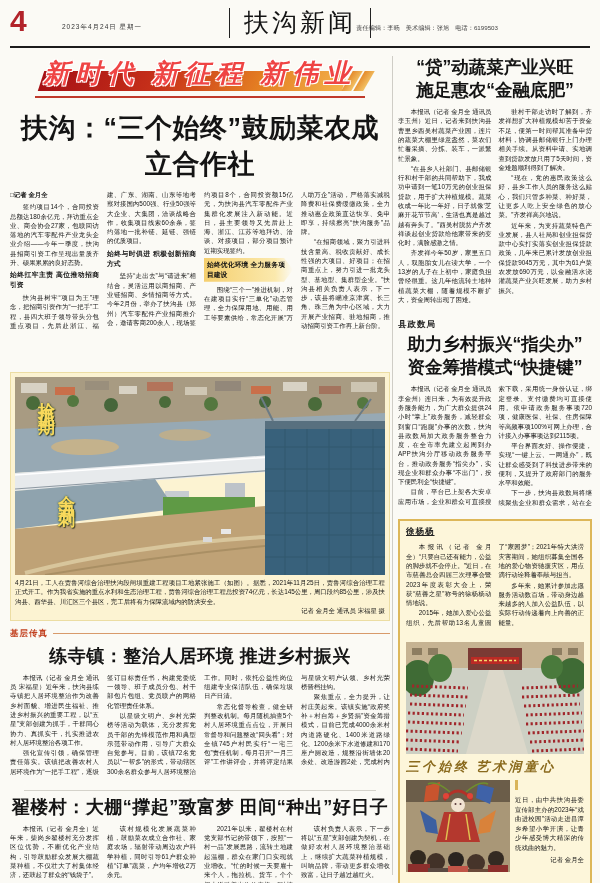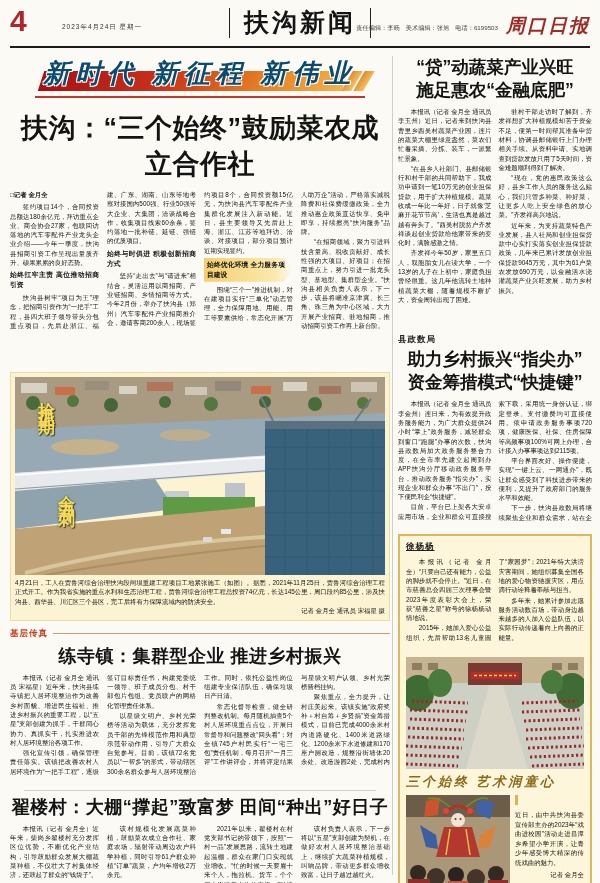--- a/index.html
+++ b/index.html
@@ -11,42 +11,42 @@
     color:#141414;
   }
   .page { position:relative; width:600px; height:883px; overflow:hidden; background:#fbfaf5; }
 
   
   .header { position:absolute; top:4px; left:10px; right:10px; height:42px; }
   .pageno { position:absolute; left:0; top:2px; font-size:30px; font-weight:900; color:#b2232a; line-height:1; }
   .date { position:absolute; left:52px; top:19px; font-size:6.5px; color:#333; letter-spacing:1px; }
   .section-title-wrap { position:absolute; left:50%; top:2px; transform:translateX(-50%); display:flex; align-items:center; }
   .vbar { width:1px; height:30px; background:#222; margin:0 14px; }
-  .section-title { font-size:25px; font-weight:700; letter-spacing:3px; white-space:nowrap; }
+  .section-title { font-size:25px; font-weight:400; letter-spacing:3px; white-space:nowrap; }
   .editors { position:absolute; right:92px; top:20px; font-size:6.2px; color:#444; }
   .masthead { position:absolute; right:0; top:9px; font-size:19px; font-weight:900; font-style:italic;
               color:#9e2b26; font-family:"Liberation Serif","DejaVu Serif",serif; letter-spacing:2px; }
   .header-rule { position:absolute; top:46px; left:10px; right:10px; height:2px; background:#1c1c1c; }
   .divider-v { position:absolute; left:392px; top:56px; bottom:8px; width:1px; background:#cfcdc6; }
 
   
   .leftcol  { position:absolute; top:52px; left:10px;  width:380px; }
   .rightcol { position:absolute; top:54px; left:398px; width:194px; }
 
   
   .banner { position:relative; width:330px; margin:4px auto 0; height:44px; }
   .ribbon { position:absolute; left:6px; right:20px; bottom:9px; height:20px;
             background:linear-gradient(100deg,#a50f14,#c8321a 40%,#e47e22 72%,#f3b24a);
             transform:skewX(-18deg); }
   .ribbon-slash { position:absolute; bottom:9px; height:20px; width:10px; transform:skewX(-30deg);
                   background:linear-gradient(100deg,#e4892a,#f3c468); }
   .ribbon-underline { position:absolute; left:0; right:0; bottom:2px; height:2px; background:#c0392b; }
   .banner-text { position:absolute; left:0; right:0; top:0; text-align:center;
                  font-family:"Liberation Serif","DejaVu Serif",serif; font-style:italic; font-weight:900;
-                 font-size:26px; letter-spacing:6px; color:#0c4a6e; white-space:nowrap;
+                 font-size:26px; letter-spacing:6px; color:#ef4444; white-space:nowrap;
                  text-shadow:1px 1px 0 #fff,-1px -1px 0 #fff,1px -1px 0 #fff,-1px 1px 0 #fff; }
 
   
   .main-headline { margin-top:10px; text-align:center; font-size:27px; font-weight:900; letter-spacing:0.5px; }
   .sec-headline { margin-top:4px; text-align:center; font-size:18px; font-weight:900; letter-spacing:0.5px; }
   .r-headline { margin-top:2px; text-align:center; font-size:17.5px; font-weight:900; line-height:1.32; }
 
   
   .cols4 { column-count:4; column-gap:8px; font-size:6.4px; line-height:1.45; text-align:justify; overflow:hidden; }
   .cols2 { column-count:2; column-gap:7px; font-size:6.4px; line-height:1.45; text-align:justify; overflow:hidden; }
@@ -70,21 +70,21 @@
              color:#f8d95c; text-shadow:0 0 2px rgba(40,80,30,.9),1px 1px 1px rgba(0,0,0,.6); }
   .vslogan.s1 { left:20px; top:12px; }
   .vslogan.s2 { left:40px; top:104px; }
   .photo-caption { margin-top:3px; font-size:6.4px; line-height:1.45; text-align:justify; }
   .photo-credit { font-size:6.4px; text-align:right; margin-top:1px; }
 
   
   .kicker-row { display:flex; align-items:center; margin-top:7px;font-family:Liberation Mono, monospace; }
   .kicker-red { font-size:8.5px; font-weight:900; color:#c2401f; letter-spacing:1px; white-space:nowrap; }
   .kicker-line { flex:1; height:1px; background:#d89a6a; margin-left:5px; }
-  .kicker-plain { font-size:8.5px; font-weight:900; color:#222; letter-spacing:1px; margin-top:25px; }
+  .kicker-plain { font-size:8.5px; font-weight:900; color:#222; letter-spacing:1px; margin-top:10px; }
   .thin-rule { border:none; border-top:1px solid #d4d2ca; margin:5px 14px 0; }
 
   
   .goldbox { margin-top:9px; border:2px solid #ddb759; background:#fdf6da; padding:5px 6px; height:372px; overflow:hidden; }
   .goldbox .kicker-plain { margin-top:0;text-decoration:underline; }
   .goldbox .r-headline { font-size:16px; }
   .photo-school { width:100%; height:112px; margin-top:4px; }
   .photo-school svg { display:block; width:100%; height:100%; }
   .calligraphy { margin-top:4px; font-family:"Liberation Serif","DejaVu Serif",serif; font-style:italic;
                  font-weight:900; font-size:13px; color:#8a6a1d; letter-spacing:3px; }
@@ -102,21 +102,20 @@
 
   <div class="header">
     <div class="pageno">4</div>
     <div class="date">2023年4月24日 星期一</div>
     <div class="section-title-wrap">
       <div class="vbar"></div>
       <div class="section-title">扶沟新闻</div>
       <div class="vbar"></div>
     </div>
     <div class="editors">责任编辑：李旸　美术编辑：张旭　电话：6199503</div>
-    <div class="masthead">周口日报</div>
   </div>
   <div class="header-rule"></div>
   <div class="divider-v"></div>
 
   <div class="leftcol">
 
     <div class="banner">
       <div class="ribbon"></div>
       <div class="ribbon-slash" style="right:8px;"></div>
       <div class="ribbon-slash" style="right:-4px;"></div>
@@ -200,21 +199,21 @@
       </div>
       <div class="photo-caption">4月21日，工人在贾鲁河综合治理扶沟段闸坝重建工程项目工地紧张施工（如图）。据悉，2021年11月25日，贾鲁河综合治理工程正式开工。作为我省实施的重点水利和生态治理工程，贾鲁河综合治理工程总投资74亿元，长达145公里，周口段约85公里，涉及扶沟县、西华县、川汇区三个县区，完工后将有力保障流域内的防洪安全。</div>
       <div class="photo-credit">记者 金月全 通讯员 宋福星 摄</div>
     </div>
 
     <div class="kicker-row">
       <span class="kicker-red">基层传真</span>
       <span class="kicker-line"></span>
     </div>
 
-    <div class="sec-headline">练寺镇：集群型企业 推进乡村振兴</div>
+    <div class="sec-headline">练寺镇：整治人居环境 推进乡村振兴</div>
     <div class="cols4 h-liansi">
       <p>本报讯（记者 金月全 通讯员 宋福星）近年来，扶沟县练寺镇把人居环境整治作为改善乡村面貌、增进民生福祉、推进乡村振兴的重要工程，以“五星”支部创建为抓手，干群同心协力、真抓实干，扎实推进农村人居环境整治各项工作。</p>
       <p>强化宣传引领，确保管理责任落实。该镇把改善农村人居环境作为“一把手工程”，逐级签订目标责任书，构建党委统一领导、班子成员分包、村干部包片包组、党员联户的网格化管理责任体系。</p>
       <p>以星级文明户、乡村光荣榜等活动为载体，充分发挥党员干部的先锋模范作用和典型示范带动作用，引导广大群众自觉参与。目前，该镇72名党员以“一帮多”的形式，带动辖区300余名群众参与人居环境整治工作。同时，依托公益性岗位组建专业保洁队伍，确保垃圾日产日清。</p>
       <p>常态化督导检查，健全研判整改机制。每月随机抽查5个村人居环境重点点位，开展日常督导和问题整改“回头看”；对全镇745户村民实行“一宅三包”责任机制，每月召开“一月三评”工作讲评会，并将评定结果与星级文明户认领、乡村光荣榜晋档挂钩。</p>
       <p>聚焦重点，全力提升，让村庄美起来。该镇实施“政府奖补＋村自筹＋乡贤捐”资金筹措模式，目前已完成4000余米村内道路硬化、1400米道路绿化、1200余米下水道修建和170座户厕改造，规整沿街墙体20余处、改造游园2处，完成村内200余户村民房前屋后闲置土地的整理工作。</p>
     </div>
 
     <hr class="thin-rule">
 

